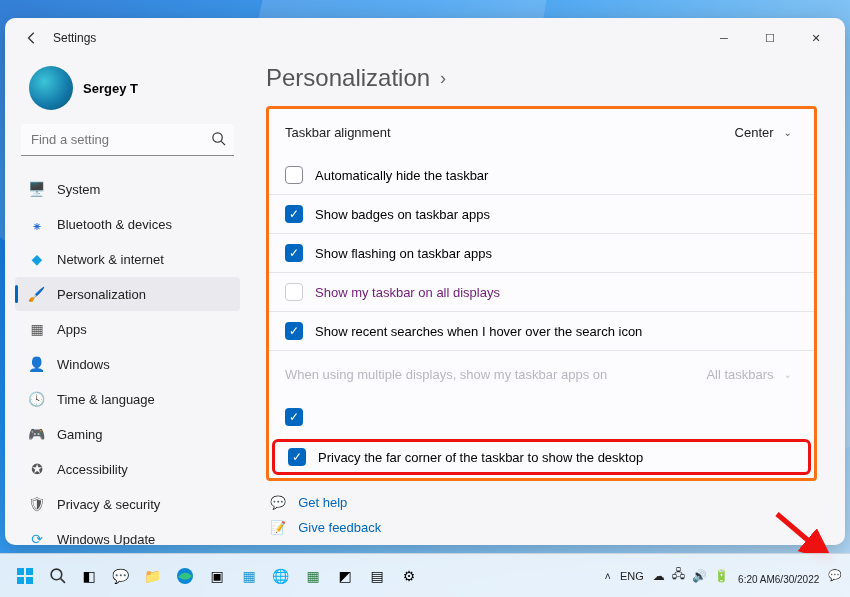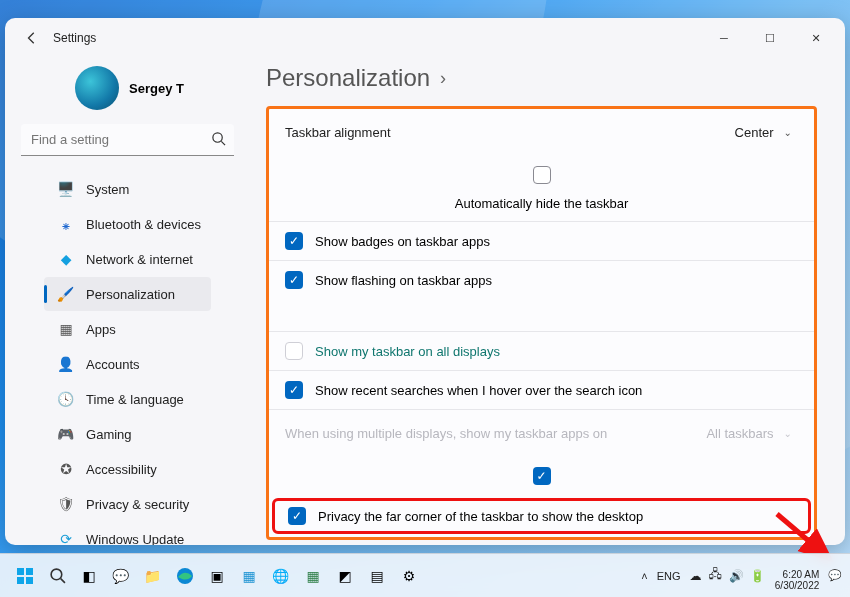--- a/index.html
+++ b/index.html
@@ -8,21 +8,21 @@
   .wallpaper::before, .wallpaper::after{ content:""; position:absolute; border-radius:50%; background:rgba(255,255,255,0.15);}
   .wallpaper::before{ width:700px; height:700px; left:-150px; top:-400px;}
   .wallpaper::after{ width:800px; height:800px; right:-200px; top:-300px;}
   .settings-window { position:absolute; top:18px; left:5px; right:5px; bottom:52px; background:#f6f6f9; border-radius:10px; box-shadow:0 6px 25px rgba(0,0,0,0.25); display:flex; flex-direction:column; overflow:hidden;}
   .titlebar { height:40px; display:flex; align-items:center; padding:12px 6px; }
   .titlebar .back { width:30px; height:30px; display:flex; align-items:center; justify-content:center; margin-left:6px; color:#333; }
   .titlebar .title { font-size:12px; margin-left:6px; color:#222;}
   .winbtns { margin-left:auto; display:flex; }
   .winbtn { width:46px; height:32px; display:flex; align-items:center; justify-content:center; color:#333; font-size:11px;}
   .body { flex:1; display:flex; overflow:hidden;}
-  .sidebar { width:245px; padding:0 10px 10px 10px; display:flex; flex-direction:column; gap:2px;align-items:center;}
+  .sidebar { width:245px; padding:0 10px 10px 10px; display:flex; flex-direction:column; gap:2px;}
   .profile { display:flex; align-items:center; gap:10px; padding:8px 10px 12px 14px;}
   .avatar { width:44px; height:44px; border-radius:50%; background: radial-gradient(circle at 35% 35%, #3cc4d9, #1278a8 60%, #0b4f70);}
   .profile-name { font-size:13px; font-weight:600;}
   .search { position:relative; margin:0 6px 14px 6px;}
   .search input { width:100%; height:32px; border:none; border-bottom:1px solid #888; background:#fbfbfd; padding:0 30px 0 10px; font-size:13px; border-radius:4px 4px 0 0;}
   .search .icon { position:absolute; right:8px; top:7px; color:#333;}
   .nav { display:flex; flex-direction:column; gap:1px;}
   .nav-item { display:flex; align-items:center; gap:12px; height:34px; padding:0 10px 0 14px; font-size:13px; color:#222; border-radius:4px; position:relative;}
   .nav-item.active { background:#eaeaee;}
   .nav-item.active::before { content:""; position:absolute; left:0; top:8px; bottom:8px; width:3px; background:#0067c0; border-radius:2px;}
@@ -33,36 +33,36 @@
   .breadcrumb .sep { font-size:18px; color:#666;}
   .breadcrumb .bc2 { font-size:24px; font-weight:600; color:#222;}
   .card { background:#fcfcfe; border:3px solid #f97316; border-radius:4px;}
   .setting-row { display:flex; align-items:center; padding:12px 16px; font-size:13px; color:#222; border-top:1px solid #e6e6ea;}
   .setting-row:first-child{ border-top:none;}
   .setting-row.disabled { color:#b7b7be;}
   .setting-row .lbl { flex:1;}
   .dropdown { display:flex; align-items:center; gap:10px; color:#222; font-size:13px; padding:4px 6px;}
   .chev { font-size:10px; color:#555;}
   .check-row { display:flex; align-items:center; gap:12px; padding:10px 16px; border-top:1px solid #e6e6ea; font-size:13px; }
-  .check-row:first-of-type{ border-top:none;flex-direction:column;}
-  .check-row.disabled{ color:#0f766e;margin-top:32px;}
+  .check-row:first-of-type{ border-top:none;}
+  .check-row.disabled{ color:#701a75;}
   .cb { width:18px; height:18px; border-radius:4px; display:flex; align-items:center; justify-content:center; flex-shrink:0;}
   .cb.unchecked { border:1.5px solid #8a8a92; background:#fff;}
   .cb.checked { background:#0067c0; color:#fff; font-size:12px;}
   .cb.disabled { border:1.5px solid #cfcfd6; background:#fff;}
   .highlight { border:3px solid #e11; border-radius:6px; padding:6px 13px 6px 13px !important; margin:3px; }
   .links { margin-top:14px; display:flex; flex-direction:column; gap:10px; padding-left:4px;}
   .link-row { display:flex; align-items:center; gap:12px; font-size:13px; color:#0067c0;}
   .link-row .icn { color:#555;}
   
   .taskbar { position:absolute; left:0; right:0; bottom:0; height:44px; background:rgba(238,244,251,0.92); backdrop-filter: blur(6px); display:flex; align-items:center; border-top:1px solid rgba(0,0,0,0.12);}
   .tb-center { position:absolute; left:12px; display:flex; gap:6px; align-items:center;}
   .tb-item { width:26px; height:26px; display:flex; align-items:center; justify-content:center; font-size:14px; border-radius:3px;}
   .tb-right { margin-left:auto; display:flex; align-items:center; gap:9px; padding-right:8px; font-size:11px; color:#222;}
-  .tb-right .datetime { display:flex; flex-direction:column; align-items:flex-end; line-height:1.1; font-size:10px;margin-top:8px;}
+  .tb-right .datetime { display:flex; align-items:flex-end; line-height:1.1; font-size:10px;margin-top:8px;}
   .tray-icons { display:flex; gap:7px; align-items:center; font-size:12px;}
   .arrow { position:absolute; bottom:28px; right:8px; width:70px; height:60px; pointer-events:none;}
   .arrow svg{ width:100%; height:100%;}
   
   .wm{ position:absolute; color:rgba(0,0,0,0.08); font-size:20px; font-style:italic; transform:rotate(-8deg); pointer-events:none; white-space:nowrap; font-family:Georgia,serif; }
 </style>
 </head>
 <body>
 
 <div class="wallpaper"></div>
@@ -121,21 +121,21 @@
           <div class="nav-item active">
             <span class="nav-icon" style="color:#d08a2a">🖌️</span>
             <span>Personalization</span>
           </div>
           <div class="nav-item">
             <span class="nav-icon" style="color:#555">▦</span>
             <span>Apps</span>
           </div>
           <div class="nav-item">
             <span class="nav-icon" style="color:#555">👤</span>
-            <span>Accounts</span>
+            <span>Windows</span>
           </div>
           <div class="nav-item">
             <span class="nav-icon" style="color:#555">🕓</span>
             <span>Time &amp; language</span>
           </div>
           <div class="nav-item">
             <span class="nav-icon" style="color:#555">🎮</span>
             <span>Gaming</span>
           </div>
           <div class="nav-item">

